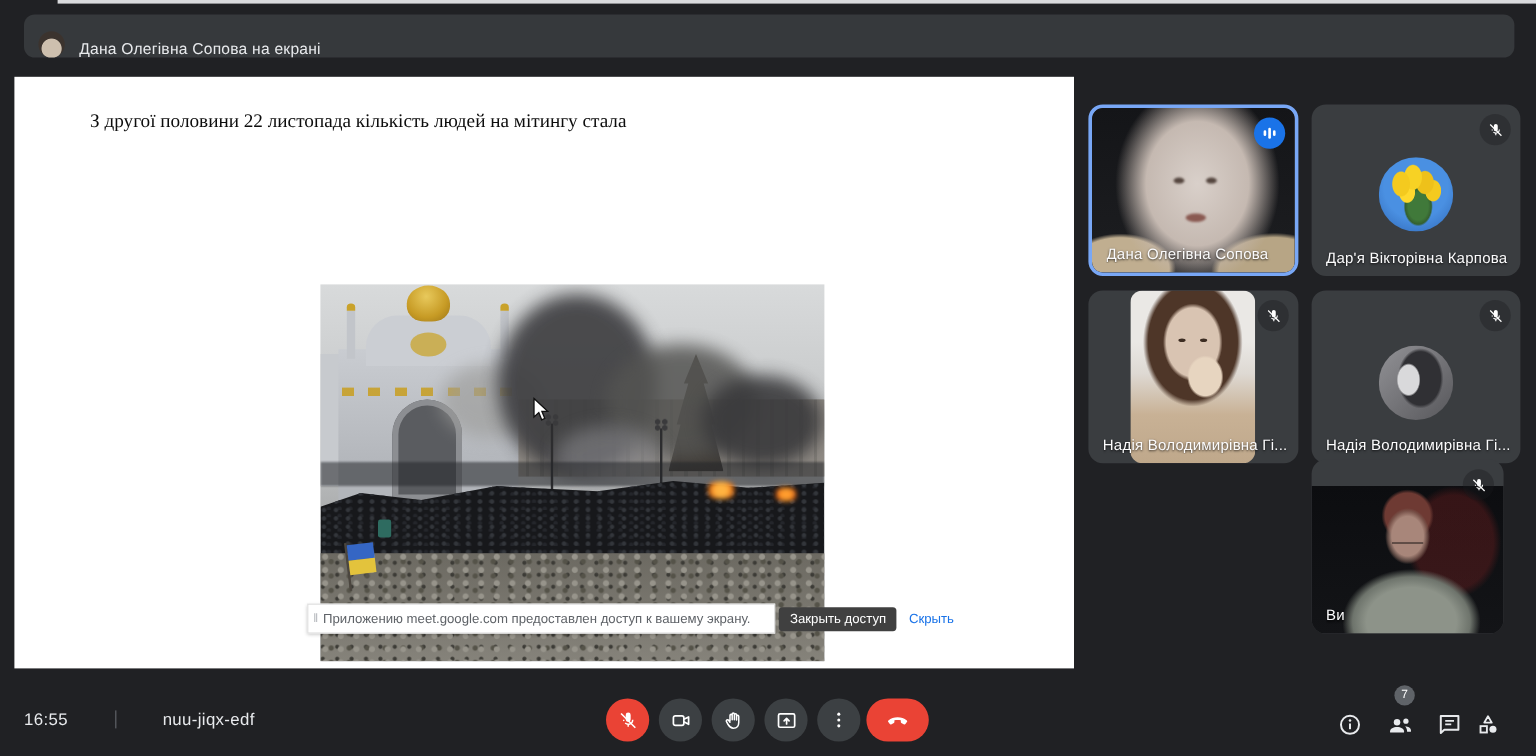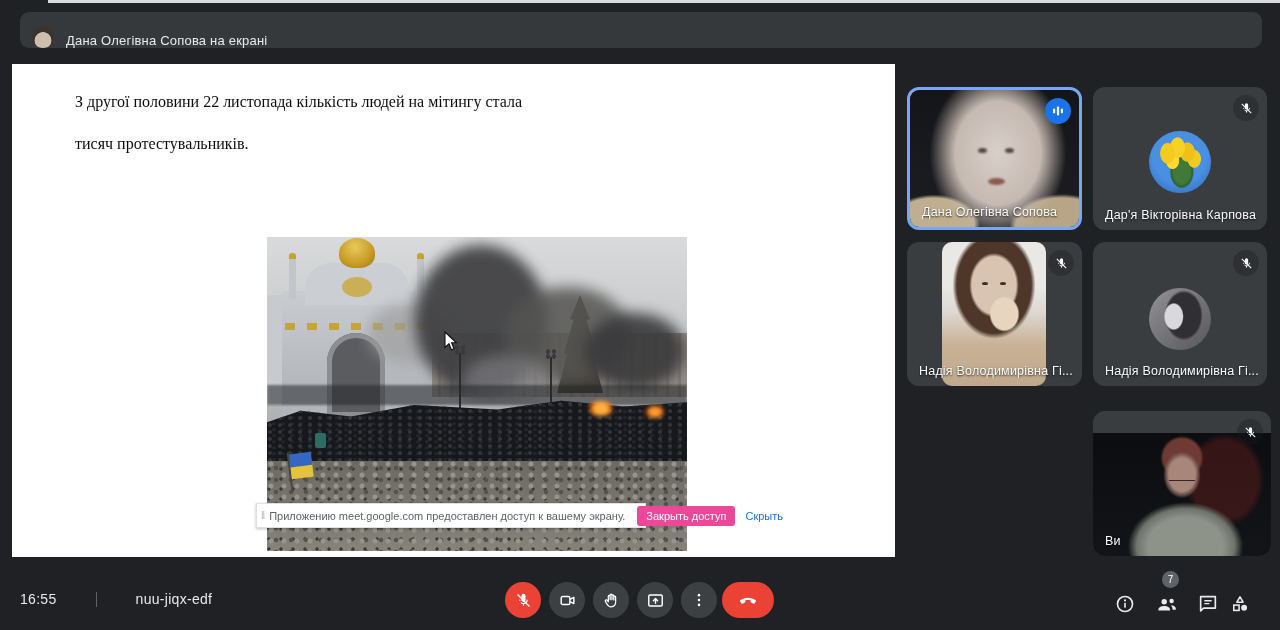--- a/index.html
+++ b/index.html
@@ -86,33 +86,33 @@
   .flag .fb { position:absolute; left:2px; top:2px; width:22px; height:13px; background:#3566c4; }
   .flag .fy { position:absolute; left:2px; top:15px; width:22px; height:12px; background:#e3c33c; }
   .cursor { left:176px; top:94px; }
 
   
   .share-bar { position:absolute; left:244px; top:439px; width:390px; height:25px; background:#fff;
       border:1px solid #e0e0e0; box-shadow:0 1px 3px rgba(0,0,0,.25);
       display:flex; align-items:center; font-size:11px; color:#5f6368; z-index:5; }
   .share-grip { color:#b0b3b8; font-size:10px; margin:0 5px 0 4px; letter-spacing:-1px; }
   .share-msg { white-space:nowrap; }
-  .share-close { margin-left:12px; background:#ec4899; color:#fff; border:none; border-radius:3px;
+  .share-close { margin-left:24px; background:#404040; color:#fff; border:none; border-radius:3px;
       font-size:11px; padding:4px 9px; font-family:inherit; cursor:pointer; white-space:nowrap; }
   .share-hide { margin:0 8px 0 10px; color:#1a73e8; background:none; border:none; font-size:11px;
       font-family:Liberation Sans, sans-serif; cursor:pointer; white-space:nowrap; }
 
   
   .tile { position:absolute; background:#3a3d40; border-radius:12px; overflow:hidden; }
   .t1 { left:907px; top:87px;  width:175px; height:143px; border:3px solid #78a7f6; }
   .t2 { left:1093px; top:87px; width:174px; height:143px; }
   .t3 { left:907px; top:242px; width:175px; height:144px; }
   .t4 { left:1093px; top:242px; width:174px; height:144px; }
   .t5 { left:907px; top:397px; width:175px; height:145px; }
-  .t6 { left:1093px; top:411px; width:178px; height:145px; }
+  .t6 { left:1093px; top:383px; width:160px; height:145px; }
   .tname { position:absolute; left:12px; bottom:8px; right:8px; color:#fcfcfd; font-size:12.5px;
       font-weight:500; letter-spacing:.2px; white-space:nowrap; overflow:hidden;
       text-shadow:0 1px 2px rgba(0,0,0,.8); z-index:3; }
   .chip { position:absolute; top:8px; right:8px; width:26px; height:26px; border-radius:50%;
       display:flex; align-items:center; justify-content:center; z-index:3; }
   .chip.mic { background:rgba(25,26,29,.35); }
   .chip.spk { background:#1a73e8; }
 
   .vid1 { position:absolute; inset:0; border-radius:9px;
       background:
@@ -194,21 +194,20 @@
   <div class="top-strip"></div>
 
   <div class="banner">
     <div class="avatar"></div>
     <div class="btxt">Дана Олегівна Сопова на екрані</div>
   </div>
 
   <div class="slide">
     <div class="slide-text">
       <div>З другої половини 22 листопада кількість людей на мітингу стала</div>
-      <div class="l3">тисяч протестувальників.</div>
     </div>
 
     <div class="photo">
       <div class="ph bldgL"></div>
       <div class="ph bldgR"></div>
       <div class="ph mon-body"></div>
       <div class="ph mon-pediment"></div>
       <div class="ph mon-dome"></div>
       <div class="ph mon-spireL"></div>
       <div class="ph mon-spireR"></div>

